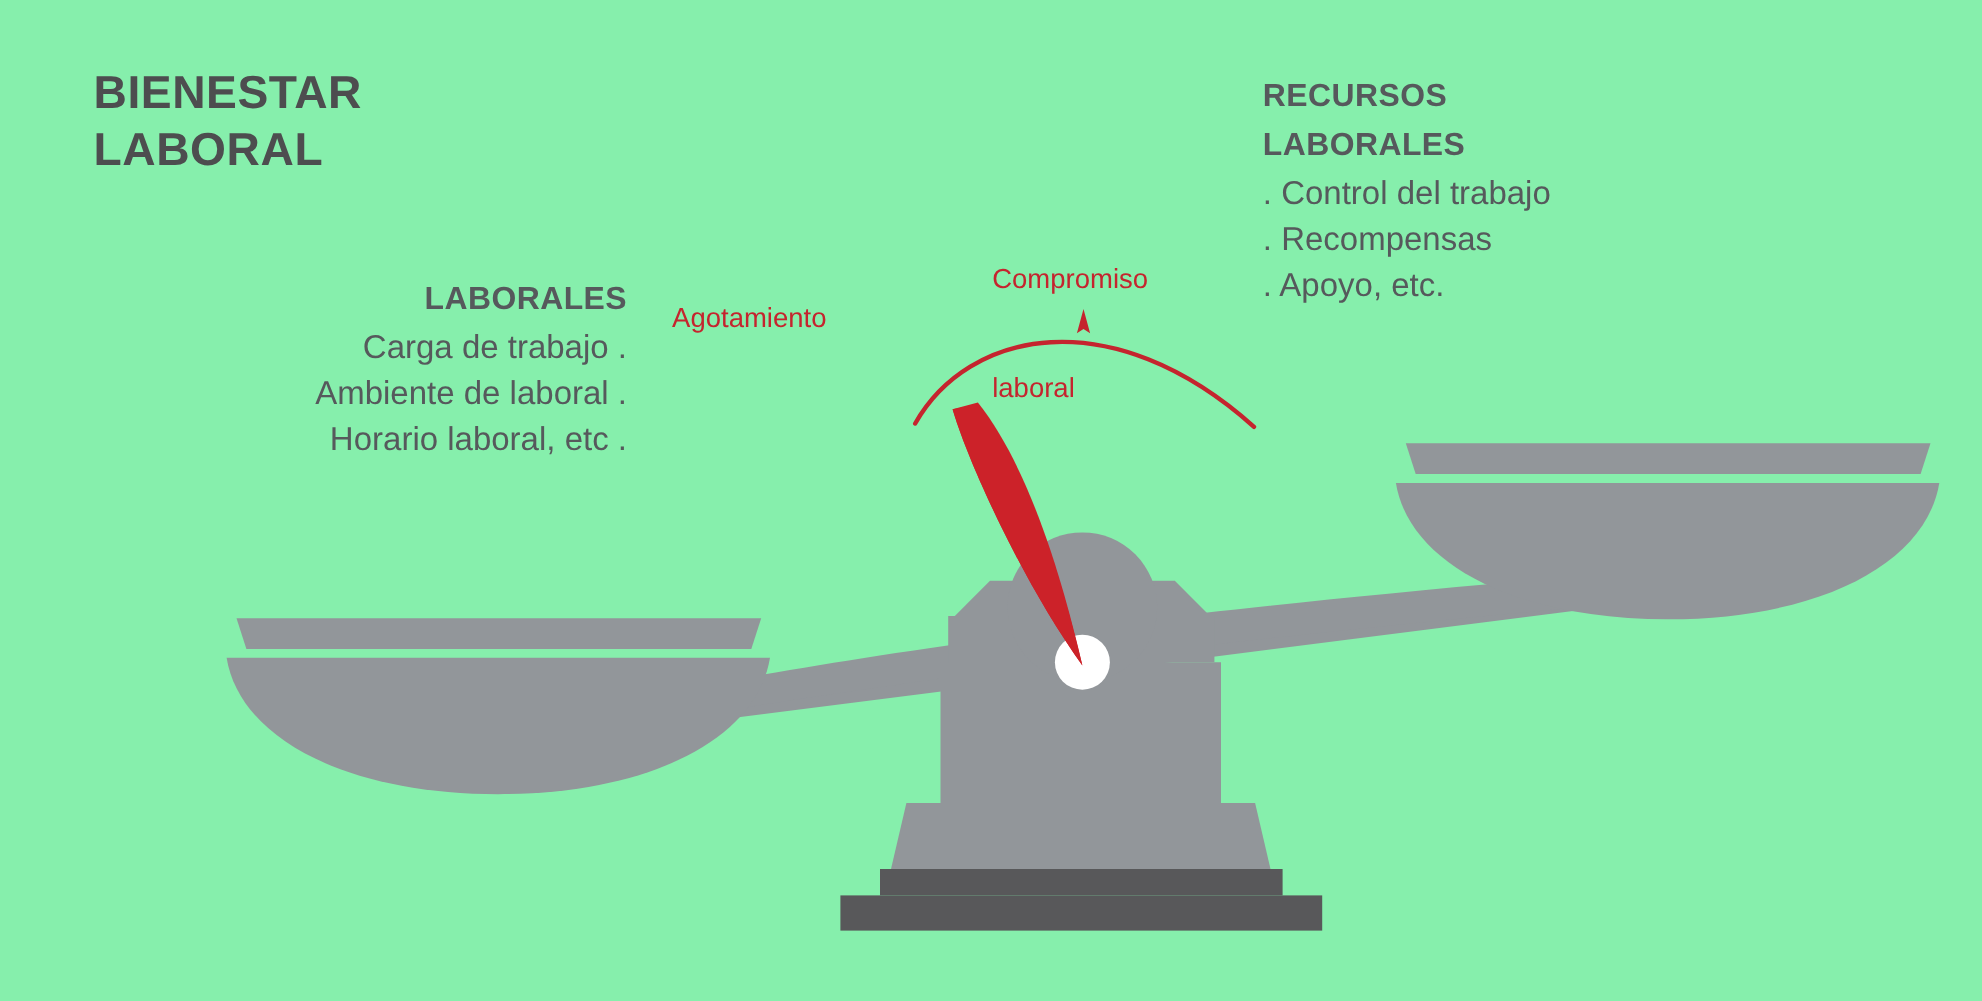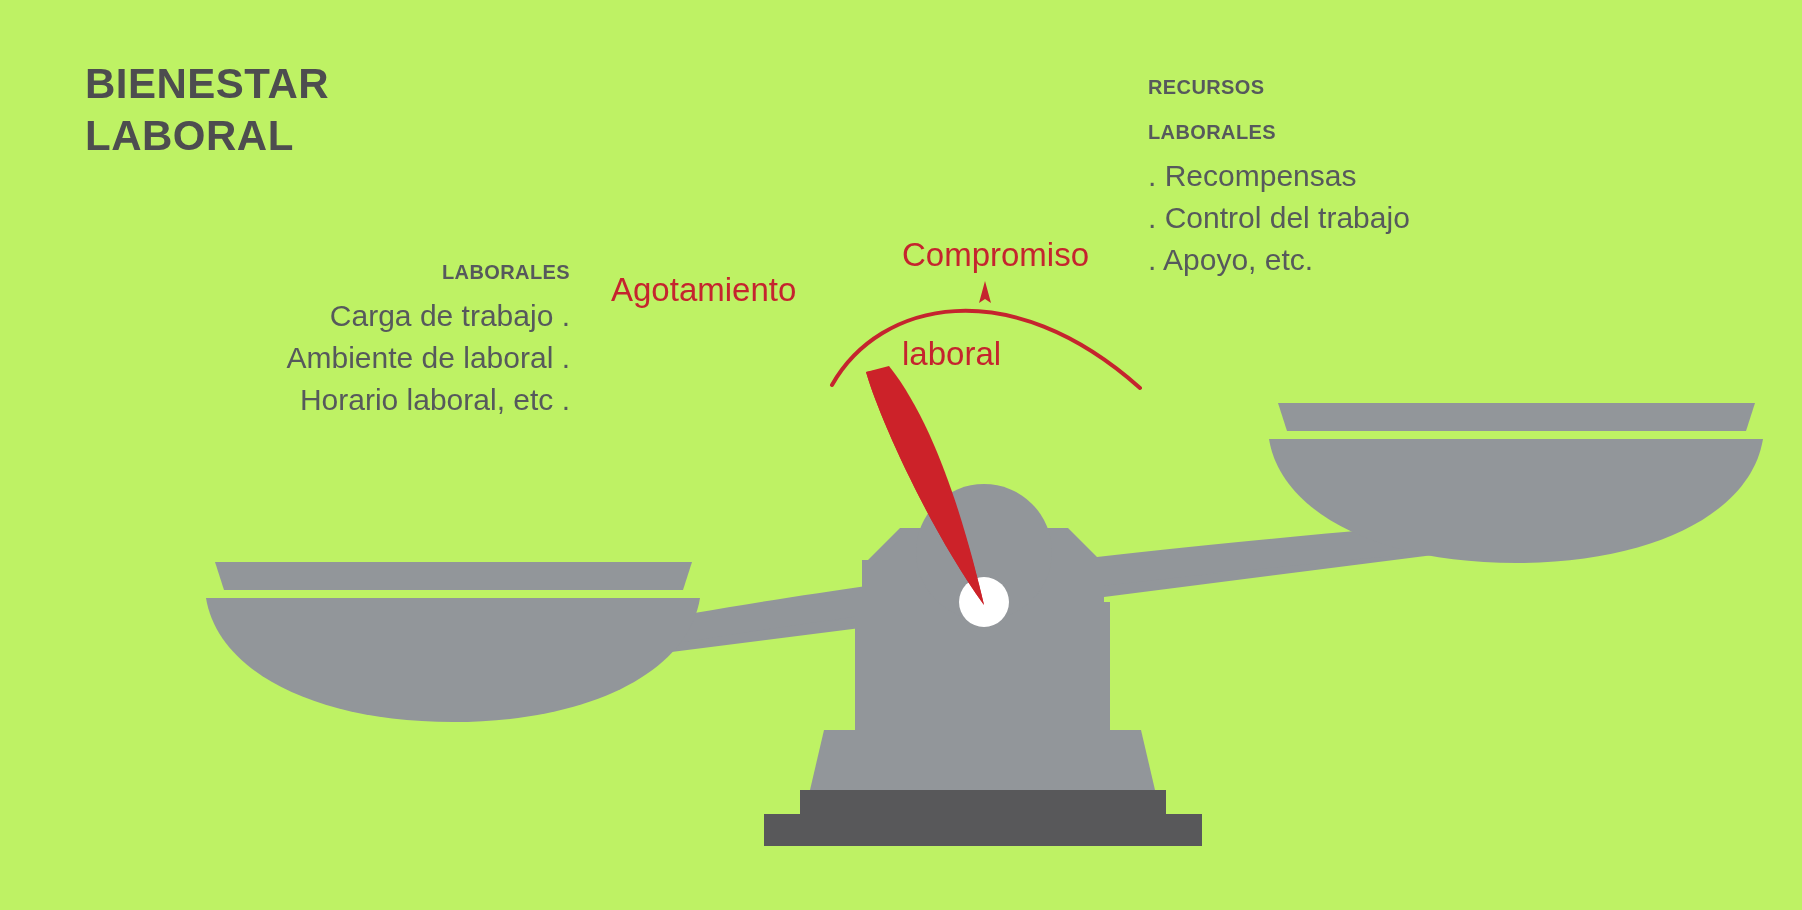--- a/index.html
+++ b/index.html
@@ -14,39 +14,39 @@
     overflow: hidden;
     font-family: "Liberation Sans", sans-serif;
     -webkit-font-smoothing: antialiased;
   }
 
   #stage {
     position: absolute;
     left: 0; top: 0;
     width: 1802px;
     height: 910px;
-    background: #bef264;
+    background: #86efac;
   }
 
   
   .title-block {
     position: absolute;
     left: 85px;
     top: 58px;
     color: #4d4d4f;
     font-weight: bold;
     font-size: 42px;
     line-height: 52px;
     letter-spacing: 0.5px;
   }
   .title-block .tline { display: block; white-space: pre; }
 
   .side-head {
     font-weight: bold;
-    font-size: 20px;
+    font-size: 29px;
     line-height: 45px;
     color: #56595c;
     letter-spacing: 0.4px;
     display: block;
     white-space: pre;
   }
   .side-item {
     font-weight: normal;
     font-size: 30px;
     line-height: 42px;
@@ -69,21 +69,21 @@
     left: 1148px;
     top: 65px;
     width: 520px;
     text-align: left;
   }
 
   
   .red-label {
     position: absolute;
     color: #c5242e;
-    font-size: 33px;
+    font-size: 25px;
     line-height: 33px;
     font-weight: normal;
     white-space: pre;
   }
   .red-label .rline { display: block; }
 
   #label-agotamiento {
     left: 611px;
     top: 207px;
     text-align: right;
@@ -173,22 +173,22 @@
   <div class="left-block">
     <span class="side-head">LABORALES</span>
     <span class="side-item">Carga de trabajo .</span>
     <span class="side-item">Ambiente de laboral .</span>
     <span class="side-item">Horario laboral, etc .</span>
   </div>
 
   <div class="right-block">
     <span class="side-head">RECURSOS</span>
     <span class="side-head">LABORALES</span>
+    <span class="side-item">. Control del trabajo</span>
     <span class="side-item">. Recompensas</span>
-    <span class="side-item">. Control del trabajo</span>
     <span class="side-item">. Apoyo, etc.</span>
   </div>
 
   <div class="red-label" id="label-agotamiento">
     <span class="rline">Agotamiento</span>
   </div>
 
   <div class="red-label" id="label-compromiso">
     <span class="rline">Compromiso</span>
     <span class="rline">laboral</span>

